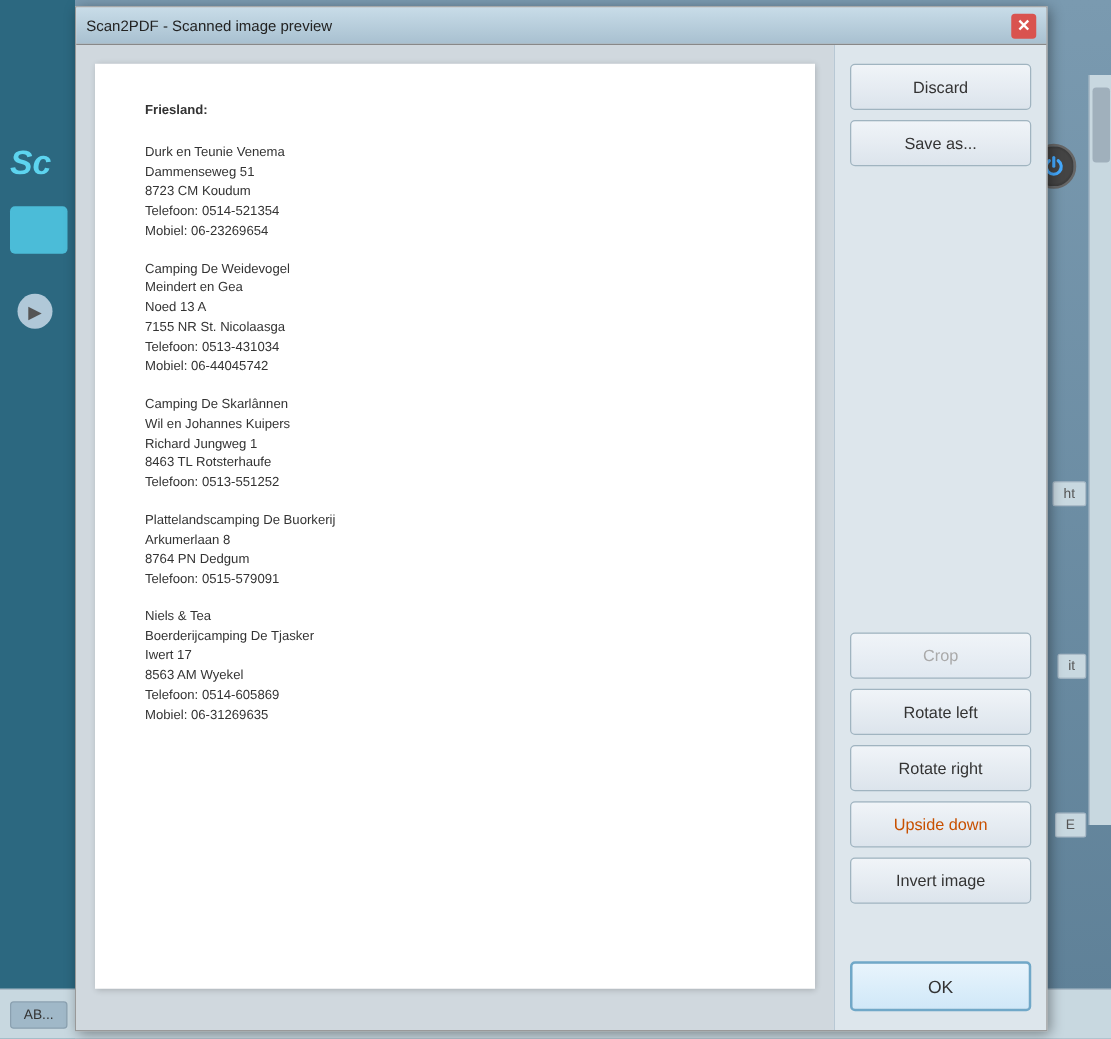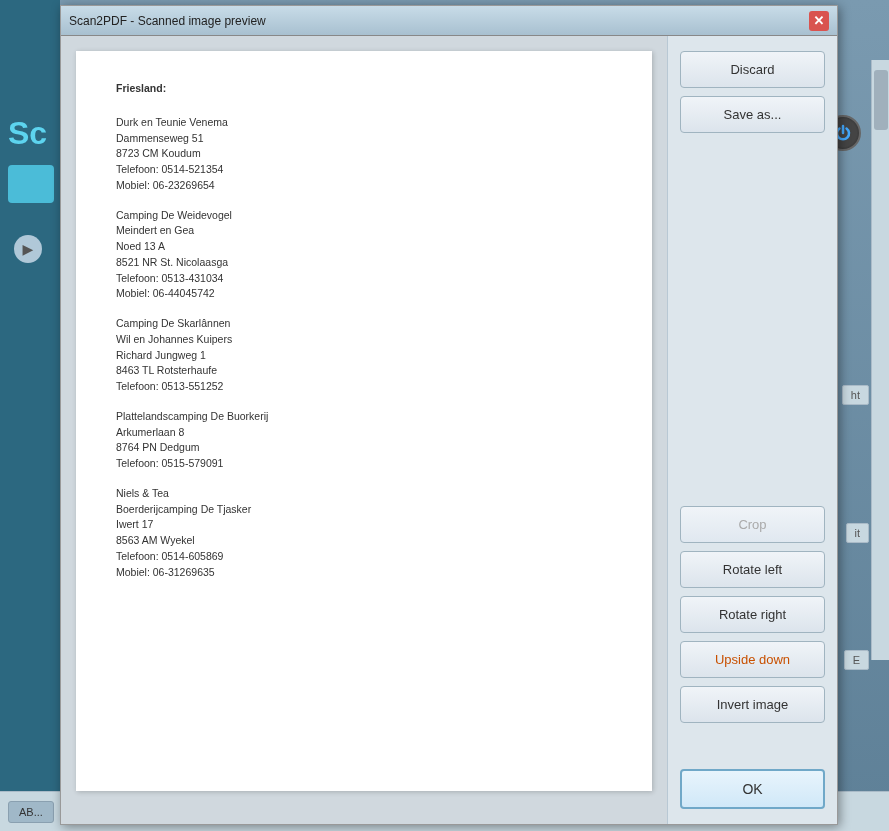--- a/index.html
+++ b/index.html
@@ -25,26 +25,27 @@
     .bg-app-header {
       width: 60px;
       height: 831px;
       background: #2c6880;
       position: absolute;
       left: 0; top: 0;
     }
 
     .bg-app-label {
       color: #5dd4ef;
-      font-size: 32px;
+      font-size: 27px;
       font-weight: bold;
       position: absolute;
       top: 115px;
       left: 8px;
       font-family: Arial, sans-serif;
+      font-style: italic;
     }
 
     .bg-tab {
       position: absolute;
       top: 165px;
       left: 8px;
       width: 46px;
       height: 38px;
       background: #4bbcd8;
       border-radius: 4px;
@@ -318,21 +319,21 @@
           <p>Dammenseweg 51</p>
           <p>8723 CM Koudum</p>
           <p>Telefoon: 0514-521354</p>
           <p>Mobiel: 06-23269654</p>
         </div>
 
         <div class="section">
           <p>Camping De Weidevogel</p>
           <p>Meindert en Gea</p>
           <p>Noed 13 A</p>
-          <p>8521 NR St. Nicolaasga</p>
+          <p>7155 NR St. Nicolaasga</p>
           <p>Telefoon: 0513-431034</p>
           <p>Mobiel: 06-44045742</p>
         </div>
 
         <div class="section">
           <p>Camping De Skarlânnen</p>
           <p>Wil en Johannes Kuipers</p>
           <p>Richard Jungweg 1</p>
           <p>8463 TL Rotsterhaufe</p>
           <p>Telefoon: 0513-551252</p>

